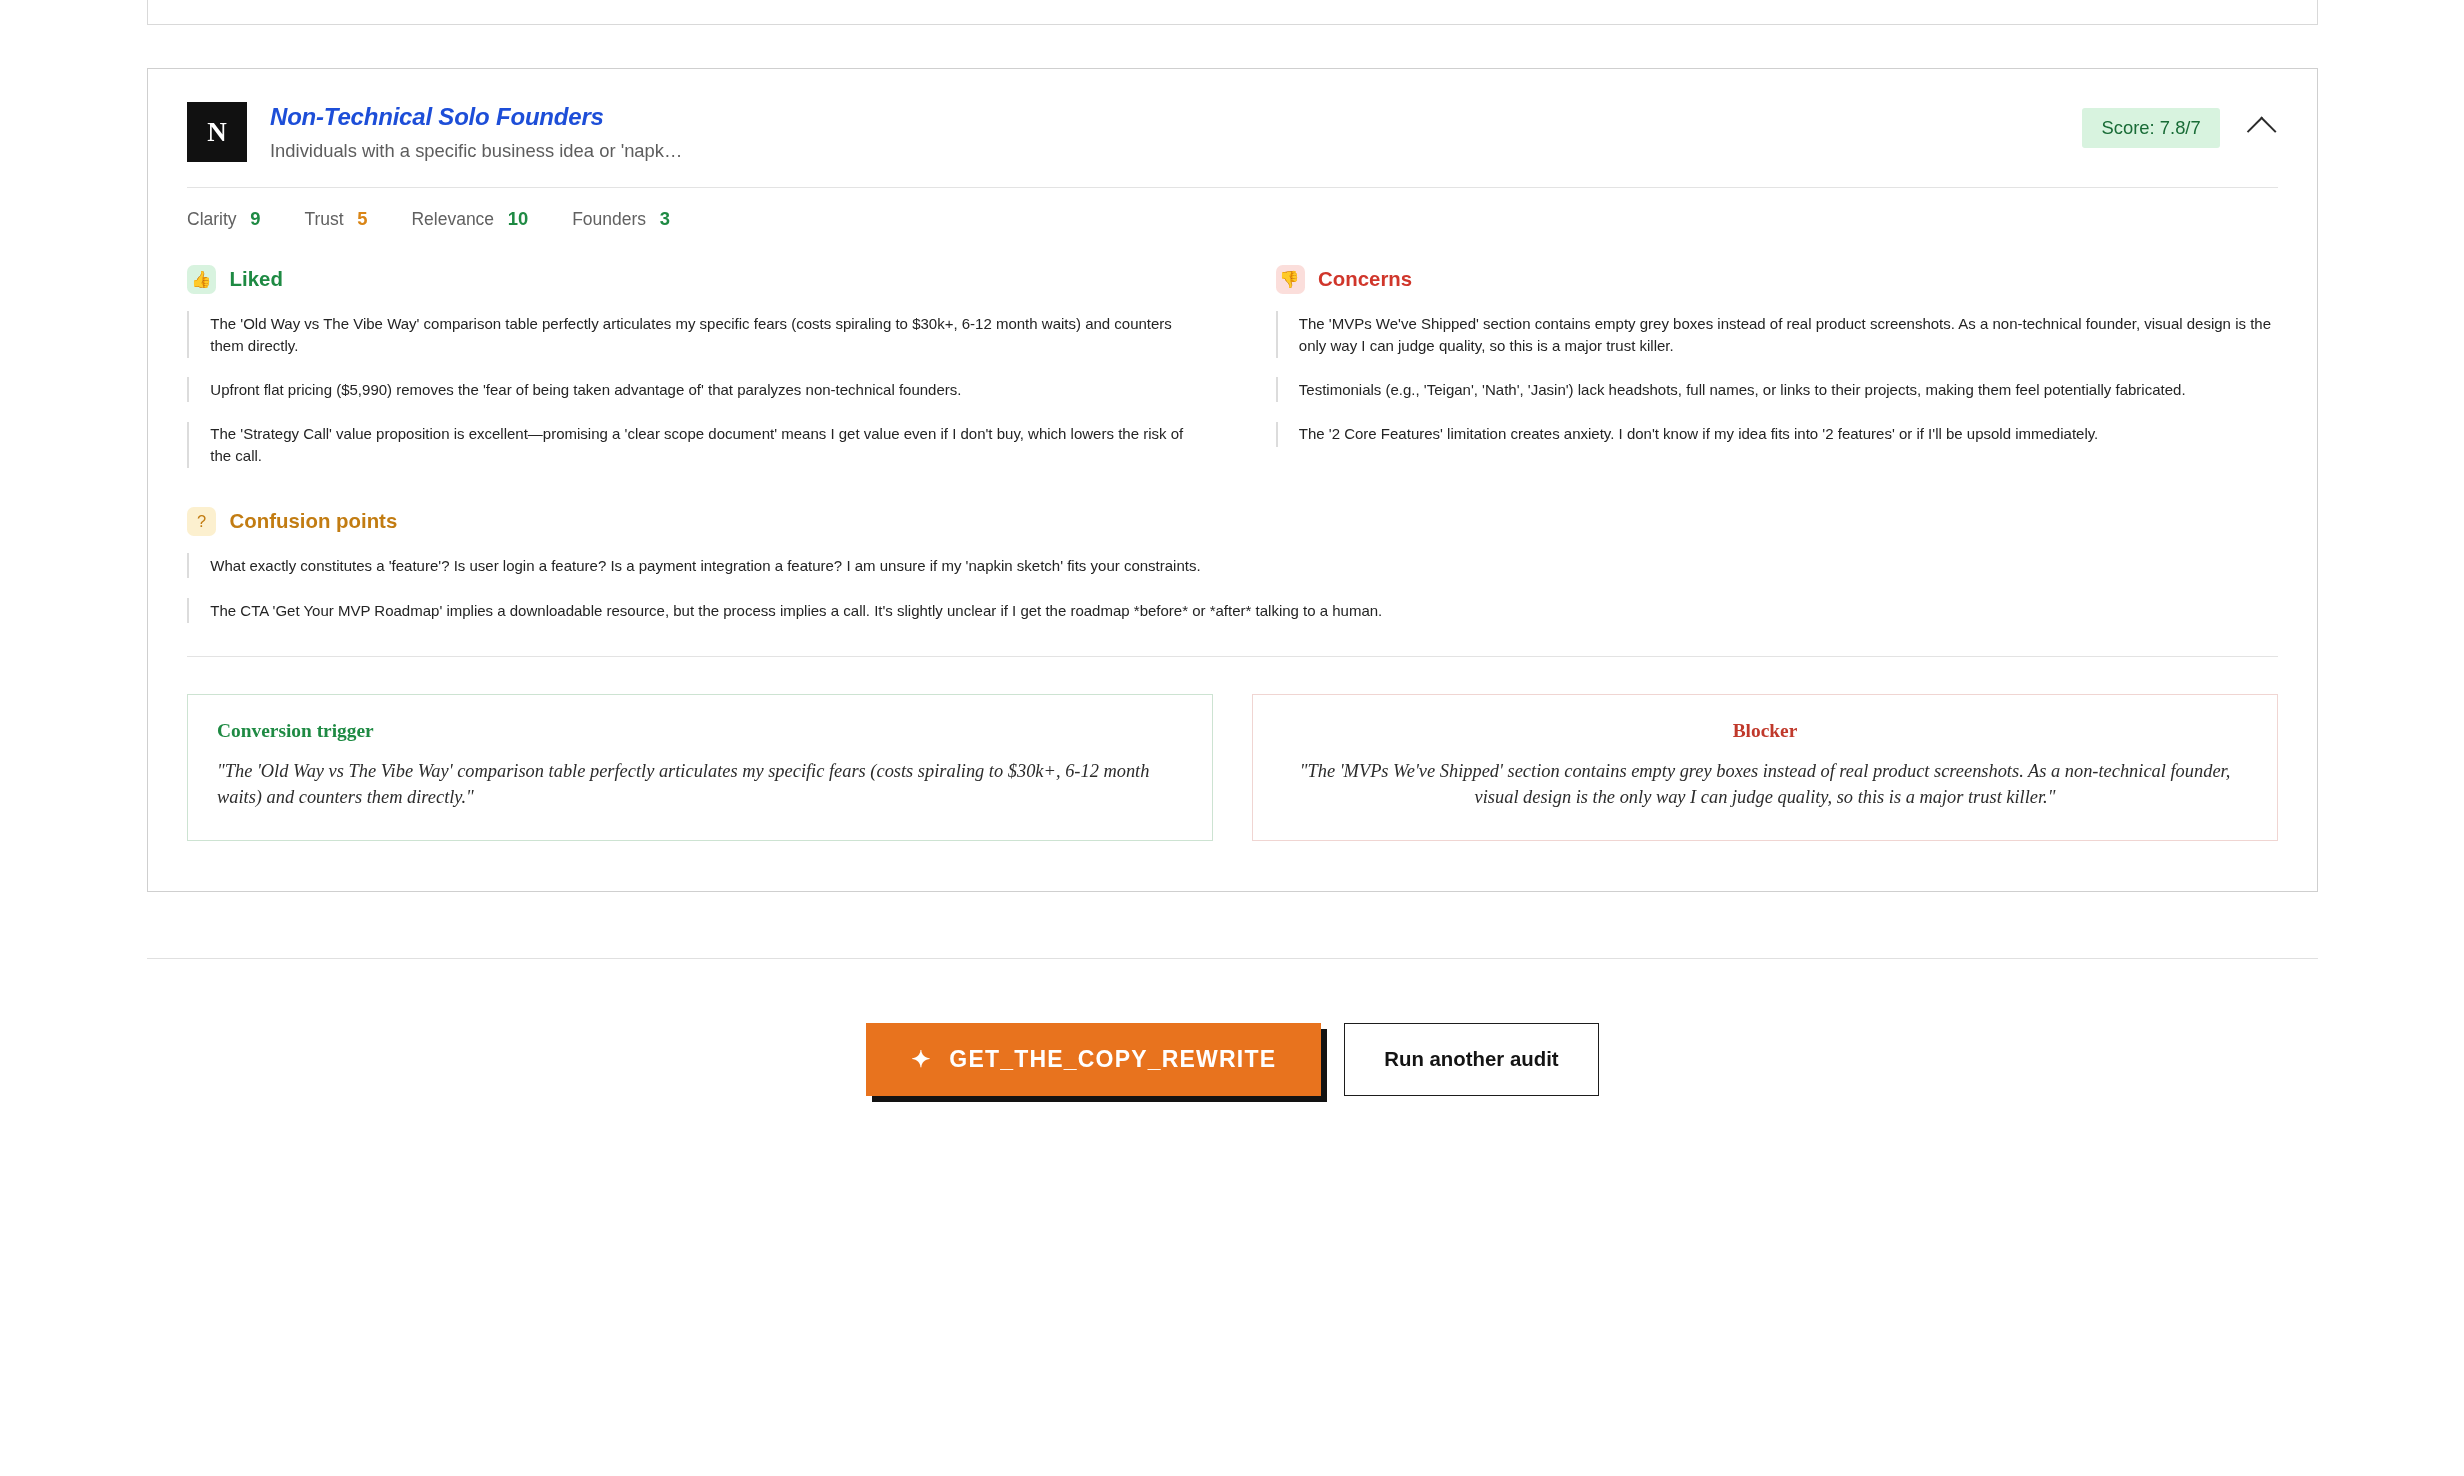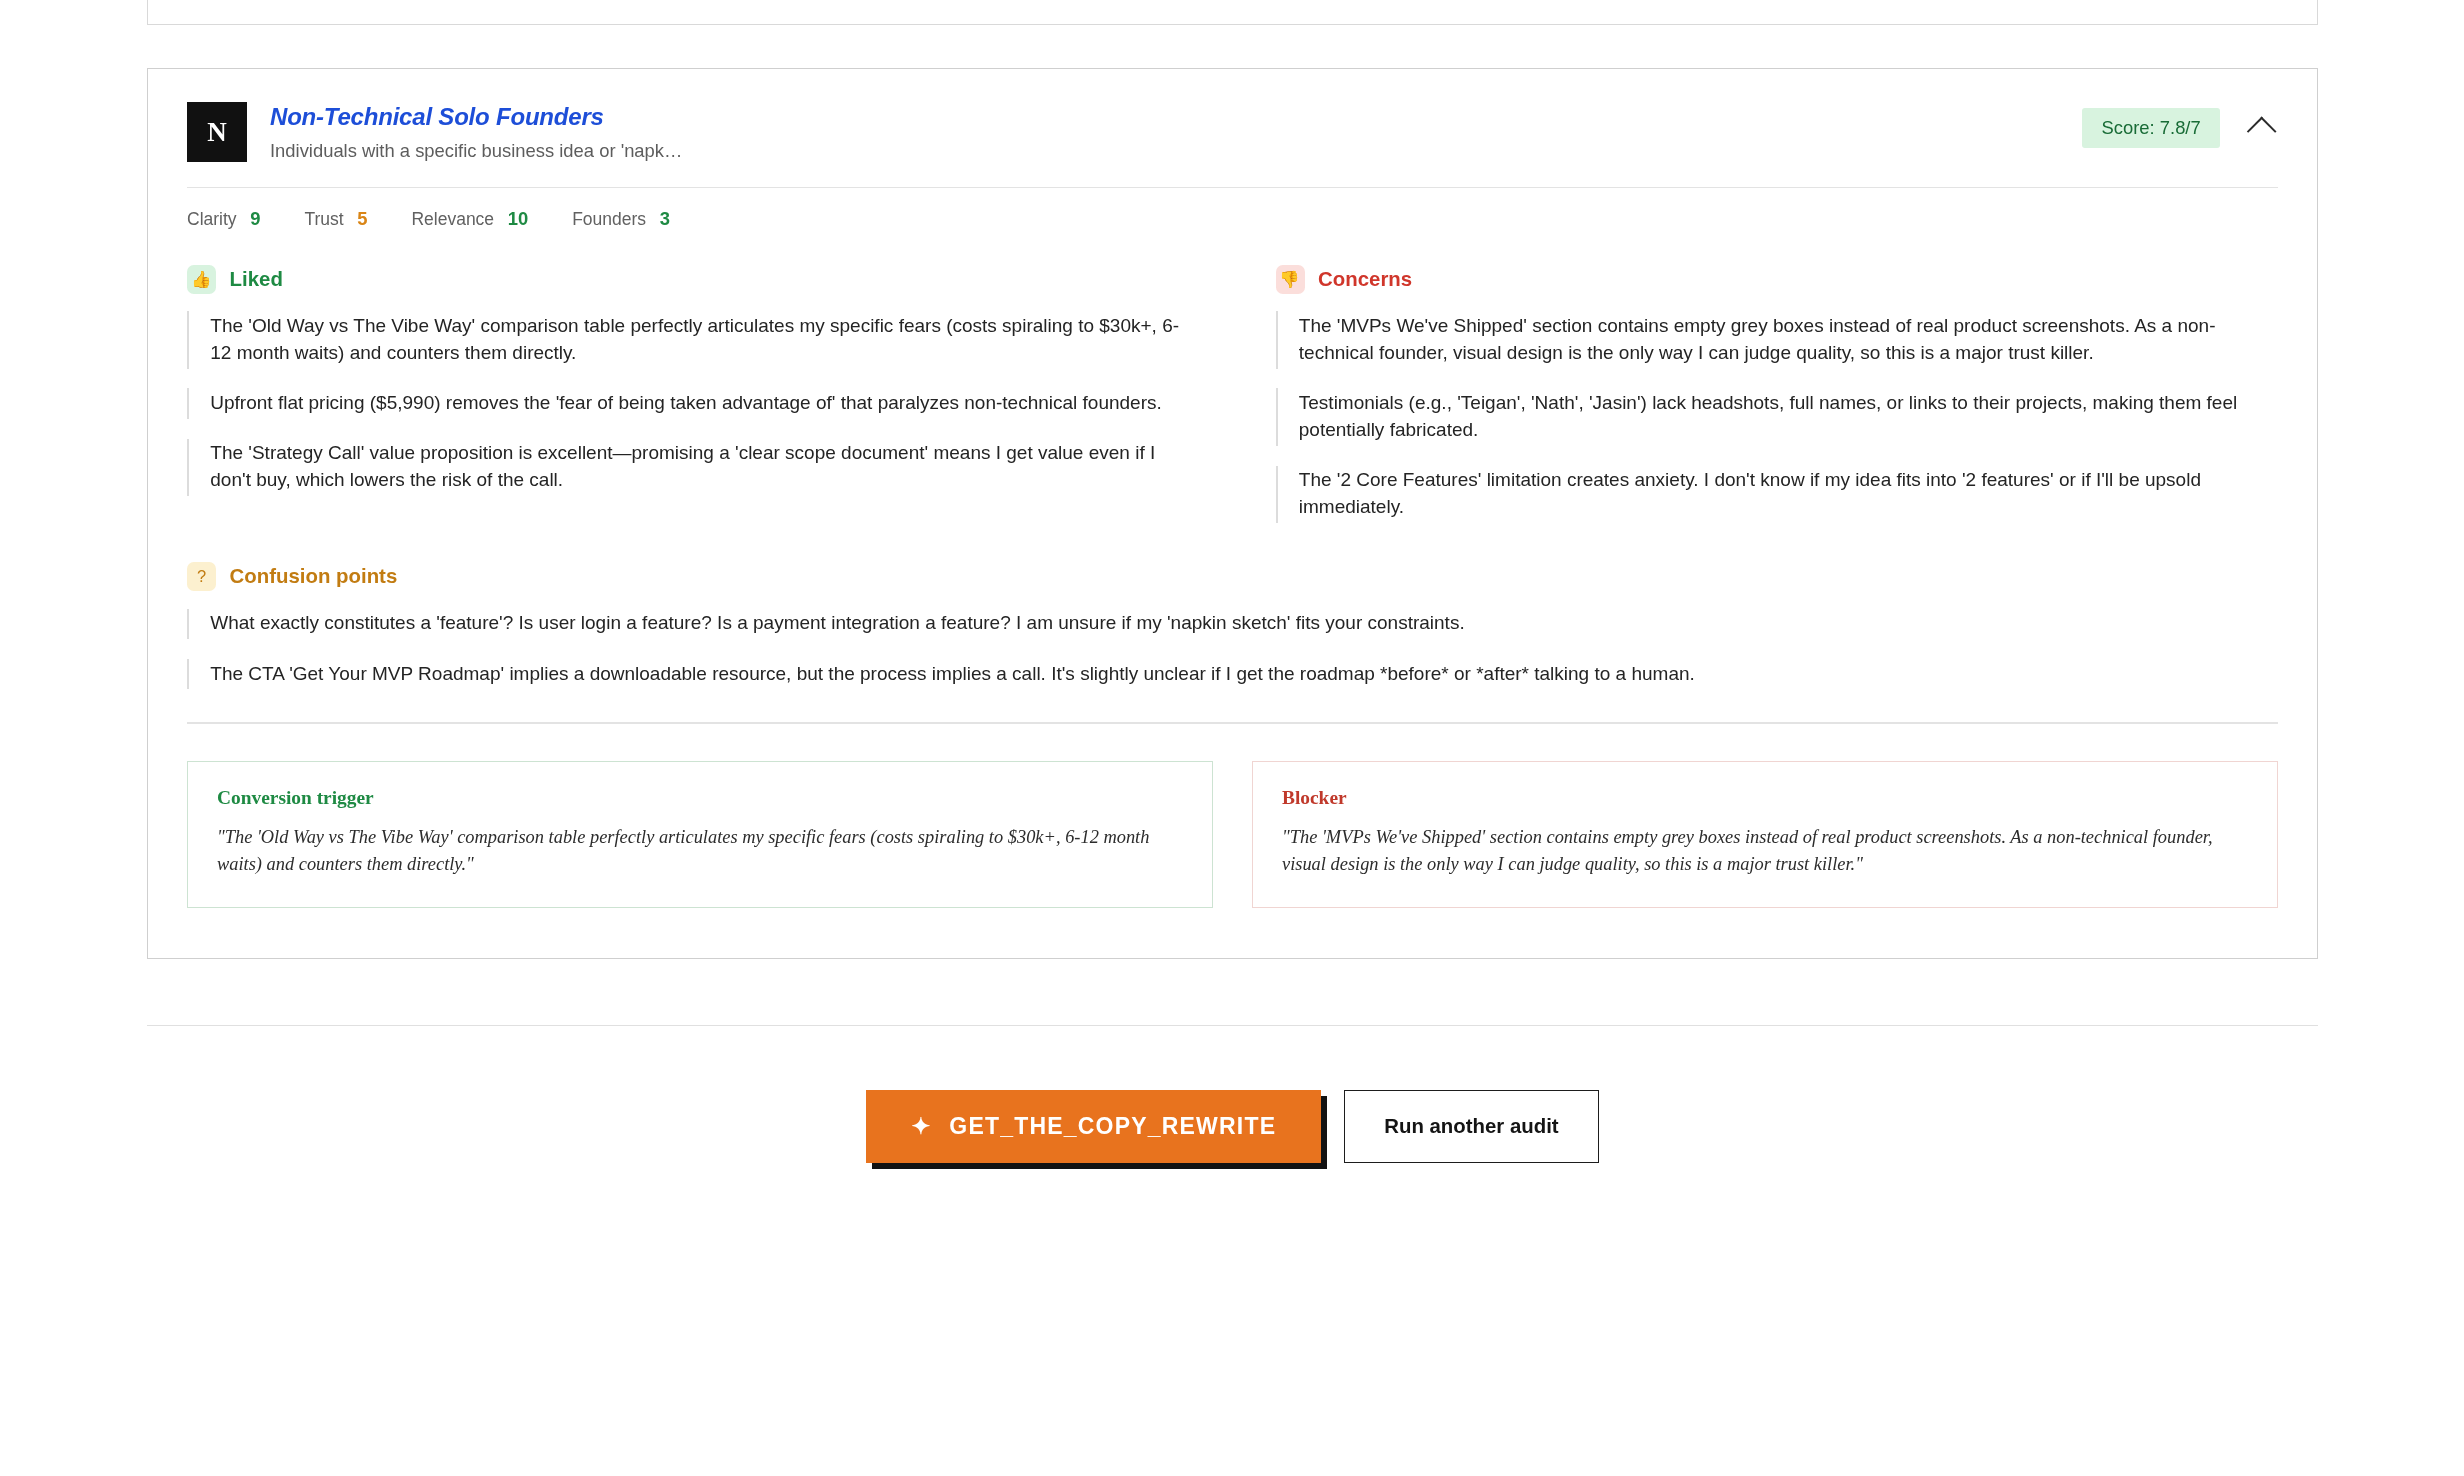--- a/index.html
+++ b/index.html
@@ -156,21 +156,21 @@
     flex: 0 0 auto;
   }
   .icon-liked { background: #d8f3df; color: #1e8a43; }
   .icon-concerns { background: #fbdedb; color: #d0362b; }
   .icon-confusion { background: #fcf0cf; color: #c27c12; }
 
   .bullet {
     border-left: 2.5px solid #dcdcdc;
     padding: 1.9px 0 1.9px 21.3px;
     margin-bottom: 19.4px;
-    font-size: 19px;
+    font-size: 15px;
     line-height: 1.42;
     color: #242424;
     max-width: 1029px;
   }
   .col.right .bullet { max-width: 1014px; }
 
   .confusion-block {
     padding: 19.4px 39px 0 39px;
   }
   .confusion-block .bullet { max-width: none; }
@@ -186,21 +186,21 @@
     gap: 39px;
     padding: 37px 39px 50px 39px;
     font-family: Liberation Serif, serif;
   }
   .quote-box {
     flex: 1 1 50%;
     border: 1.5px solid #d6d6d6;
     padding: 25px 29px 29px 29px;
   }
   .quote-box.trigger { border-color: #cde3d2; }
-  .quote-box.blocker { border-color: #f0d5d2; }
+  .quote-box.blocker { border-color: #f0d5d2; text-align: center; }
   .quote-label {
     font-size: 19.4px;
     font-weight: bold;
     margin-bottom: 15.5px;
   }
   .quote-label.trigger { color: #1e8a43; }
   .quote-label.blocker { color: #c0392b; }
   .quote-text {
     font-size: 18.4px;
     font-style: italic;

